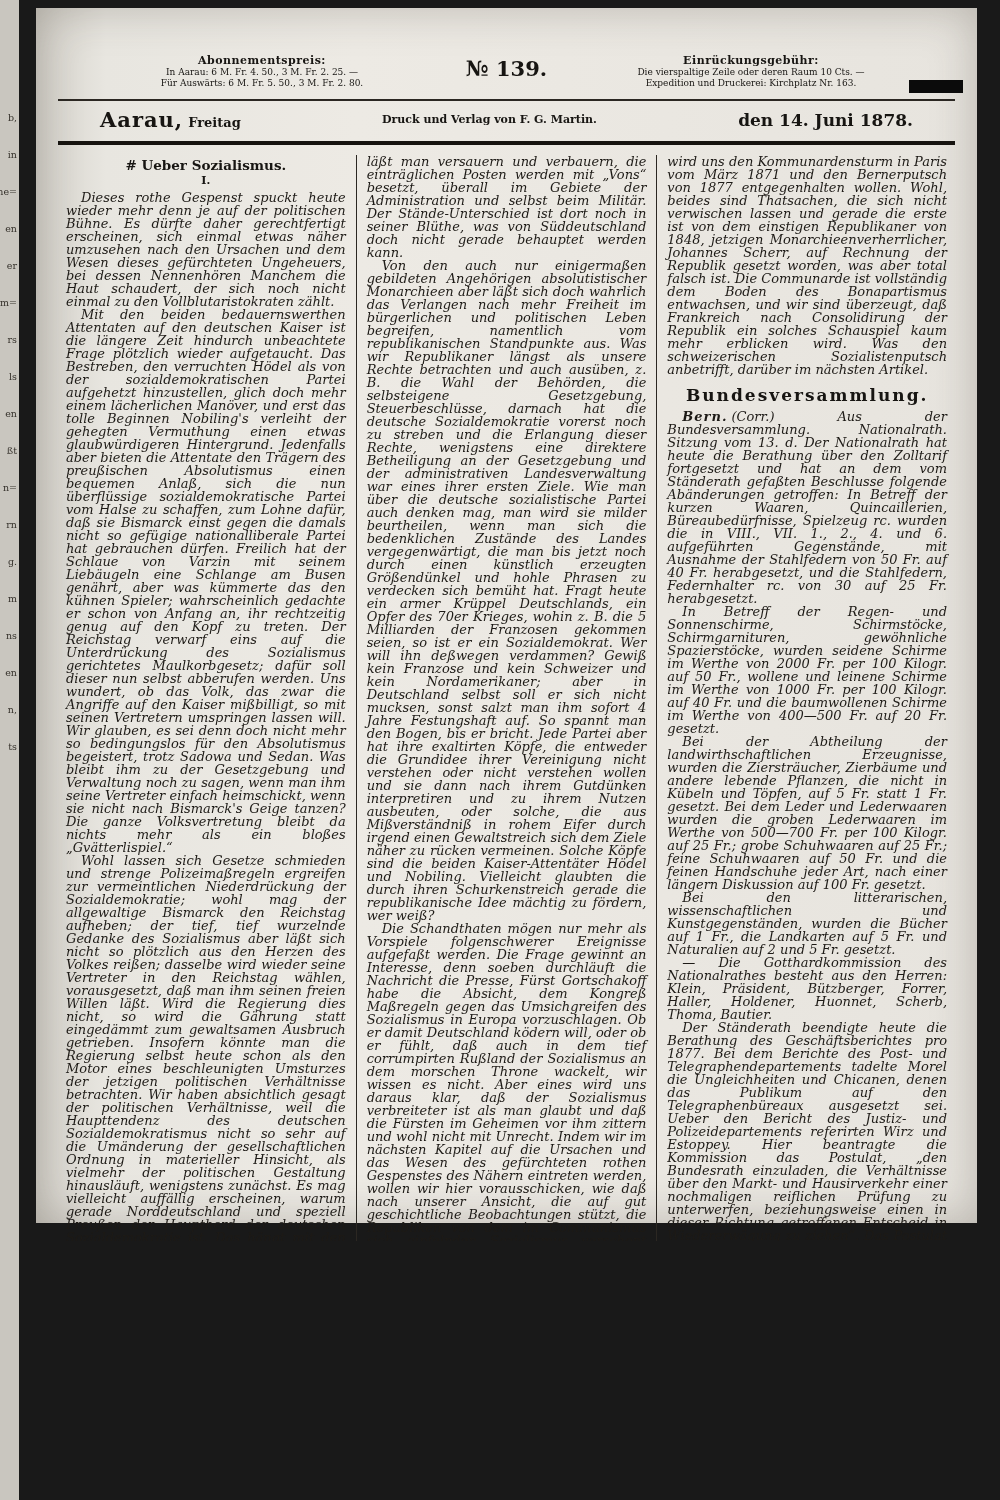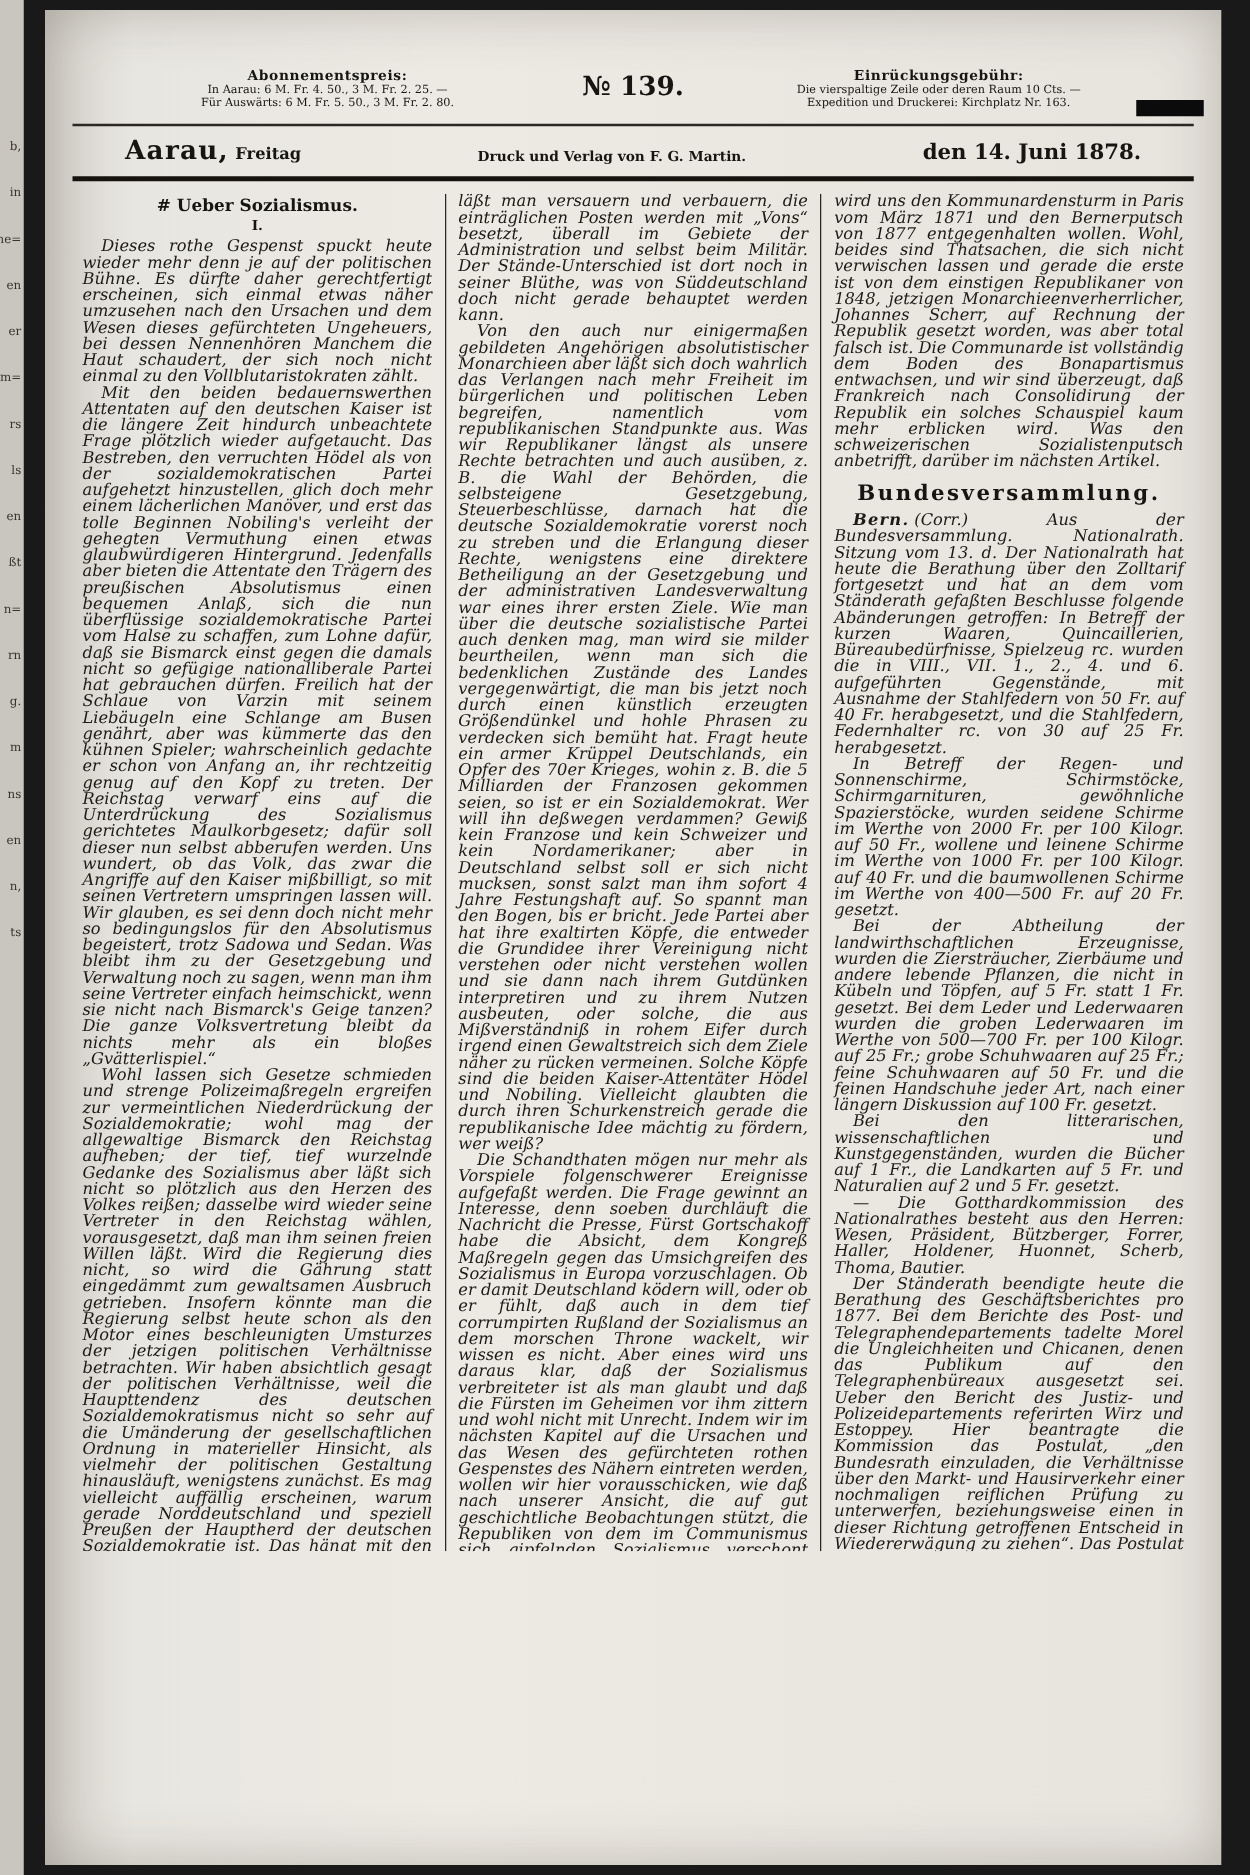--- a/index.html
+++ b/index.html
@@ -13,21 +13,21 @@
   .edge-sliver{
     position:absolute;left:0;top:0;width:19px;height:1500px;
     background:#c9c6bf;overflow:hidden;
     display:flex;flex-direction:column;gap:26px;
     padding:112px 2px 0 0;align-items:flex-end;
     font-size:9.5px;color:#36322c;
   }
   .edge-sliver span{white-space:nowrap;}
   
   .paper{
-    position:absolute;left:36px;top:8px;width:941px;height:1484px;
+    position:absolute;left:36px;top:8px;width:941px;height:1215px;
     background:linear-gradient(90deg,#d4d1ca 0px,#e8e6e0 70px,#edeae4 320px,#e7e4de 100%);
     box-shadow:inset 0 0 46px rgba(60,54,44,.28);
     color:#171512;
   }
   .paper-header{padding:46px 22px 0;position:relative;}
   .topline{
     display:flex;align-items:flex-start;justify-content:space-between;
     padding:0 34px;position:relative;margin-bottom:10px;
   }
   .subs,.fees{text-align:center;width:340px;}
@@ -35,21 +35,21 @@
   .block-line{font-size:9px;line-height:11px;}
   .issue{font-weight:bold;font-size:21px;padding-top:2px;}
   .blot{position:absolute;right:-8px;top:26px;width:54px;height:13px;background:#0b0b0b;}
   .rule{border:none;border-top:1px solid #2b2722;margin:0;}
   .rule.thick{border-top:4px solid #16130f;margin-top:5px;}
   .masthead{
     text-align:center;font-size:62px;font-weight:bold;margin:14px 0 2px;
     line-height:1.05;letter-spacing:1px;text-shadow:.7px 0 #171512;
   }
   .subtitle{text-align:center;font-weight:bold;font-size:15px;margin:0 0 10px;}
-  .dateline{display:flex;justify-content:space-between;align-items:flex-end;padding:6px 42px 4px;}
+  .dateline{display:flex;justify-content:space-between;align-items:center;padding:6px 42px 4px;}
   .place-big{font-weight:bold;font-size:21px;letter-spacing:1px;}
   .place-day{font-weight:bold;font-size:13px;}
   .publisher{font-weight:bold;font-size:11px;}
   .date{font-weight:bold;font-size:17px;}
   
   .columns{display:flex;margin:10px 20px 0;height:1086px;overflow:hidden;}
   .col{flex:1;padding:0 10px;overflow:hidden;}
   .col + .col{border-left:1px solid #2b2722;}
   .body-p{
     margin:0;font-size:13px;line-height:13px;text-align:justify;
@@ -138,20 +138,20 @@
 
     <section class="col">
       <p class="body-p no-indent">wird uns den Kommunardensturm in Paris vom März 1871 und den Bernerputsch von 1877 entgegenhalten wollen. Wohl, beides sind Thatsachen, die sich nicht verwischen lassen und gerade die erste ist von dem einstigen Republikaner von 1848, jetzigen Monarchieenverherrlicher, Johannes Scherr, auf Rechnung der Republik gesetzt worden, was aber total falsch ist. Die Communarde ist vollständig dem Boden des Bonapartismus entwachsen, und wir sind überzeugt, daß Frankreich nach Consolidirung der Republik ein solches Schauspiel kaum mehr erblicken wird. Was den schweizerischen Sozialistenputsch anbetrifft, darüber im nächsten Artikel.</p>
       <h2 class="section-heading">Bundesversammlung.</h2>
       <p class="body-p">
         <span class="lead-bold">Bern.</span><span>(Corr.) Aus der Bundesversammlung. Nationalrath. Sitzung vom 13. d. Der Nationalrath hat heute die Berathung über den Zolltarif fortgesetzt und hat an dem vom Ständerath gefaßten Beschlusse folgende Abänderungen getroffen: In Betreff der kurzen Waaren, Quincaillerien, Büreaubedürfnisse, Spielzeug rc. wurden die in VIII., VII. 1., 2., 4. und 6. aufgeführten Gegenstände, mit Ausnahme der Stahlfedern von 50 Fr. auf 40 Fr. herabgesetzt, und die Stahlfedern, Federnhalter rc. von 30 auf 25 Fr. herabgesetzt.</span>
       </p>
       <p class="body-p">In Betreff der Regen- und Sonnenschirme, Schirmstöcke, Schirmgarnituren, gewöhnliche Spazierstöcke, wurden seidene Schirme im Werthe von 2000 Fr. per 100 Kilogr. auf 50 Fr., wollene und leinene Schirme im Werthe von 1000 Fr. per 100 Kilogr. auf 40 Fr. und die baumwollenen Schirme im Werthe von 400—500 Fr. auf 20 Fr. gesetzt.</p>
       <p class="body-p">Bei der Abtheilung der landwirthschaftlichen Erzeugnisse, wurden die Ziersträucher, Zierbäume und andere lebende Pflanzen, die nicht in Kübeln und Töpfen, auf 5 Fr. statt 1 Fr. gesetzt. Bei dem Leder und Lederwaaren wurden die groben Lederwaaren im Werthe von 500—700 Fr. per 100 Kilogr. auf 25 Fr.; grobe Schuhwaaren auf 25 Fr.; feine Schuhwaaren auf 50 Fr. und die feinen Handschuhe jeder Art, nach einer längern Diskussion auf 100 Fr. gesetzt.</p>
       <p class="body-p">Bei den litterarischen, wissenschaftlichen und Kunstgegenständen, wurden die Bücher auf 1 Fr., die Landkarten auf 5 Fr. und Naturalien auf 2 und 5 Fr. gesetzt.</p>
-      <p class="body-p">— Die Gotthardkommission des Nationalrathes besteht aus den Herren: Wesen, Präsident, Bützberger, Forrer, Haller, Holdener, Huonnet, Scherb, Thoma, Bautier.</p>
+      <p class="body-p">— Die Gotthardkommission des Nationalrathes besteht aus den Herren: Klein, Präsident, Bützberger, Forrer, Haller, Holdener, Huonnet, Scherb, Thoma, Bautier.</p>
       <p class="body-p">Der Ständerath beendigte heute die Berathung des Geschäftsberichtes pro 1877. Bei dem Berichte des Post- und Telegraphendepartements tadelte Morel die Ungleichheiten und Chicanen, denen das Publikum auf den Telegraphenbüreaux ausgesetzt sei. Ueber den Bericht des Justiz- und Polizeidepartements referirten Wirz und Estoppey. Hier beantragte die Kommission das Postulat, „den Bundesrath einzuladen, die Verhältnisse über den Markt- und Hausirverkehr einer nochmaligen reiflichen Prüfung zu unterwerfen, beziehungsweise einen in dieser Richtung getroffenen Entscheid in Wiedererwägung zu ziehen“. Das Postulat wurde nach einer längern Diskussion angenommen.</p>
       <p class="body-p">In Betreff der Wildhutkosten beschloß der Ständerath, daß der Beitrag des Bundes ⅓ der Kosten betragen will und wurde der Credit</p>
     </section>
 
   </main>
 
 </div>
 
 </body></html>

